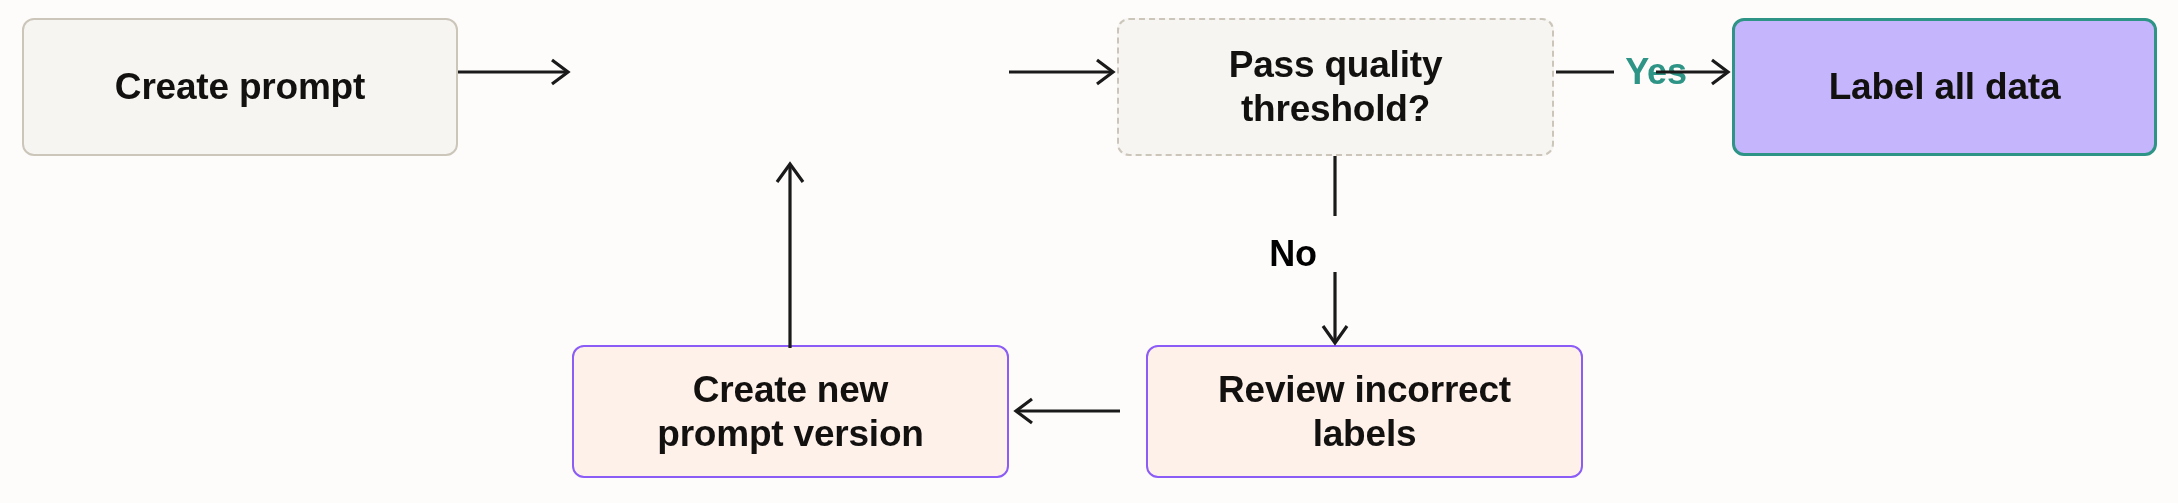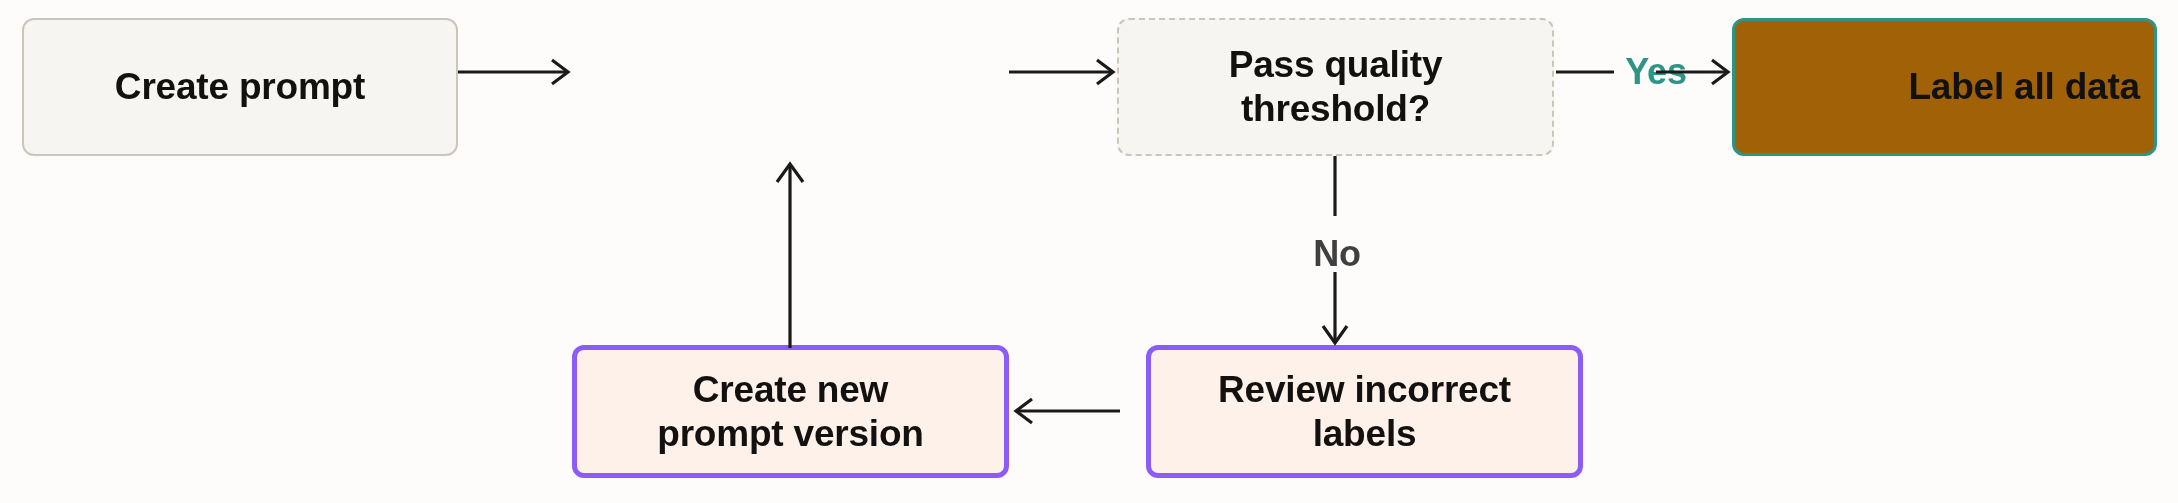--- a/index.html
+++ b/index.html
@@ -43,27 +43,26 @@
 
   .node.neutral {
     background: #F6F5F2;
     border: 2.5px solid #CCC6BA;
   }
   .node.dashed {
     background: #F6F5F2;
     border: 2.5px dashed #CCC6BA;
   }
   .node.teal {
-    background: #a16207;
+    background: #c4b5fd;
     border: 3px solid #2E9486;
-    justify-content: flex-end;
   }
   .node.orange {
     background: #FDF1EA;
-    border: 5px solid #8b5cf6;
+    border: 2px solid #8b5cf6;
   }
 
   
   #node-create-prompt      { left: 22px;   top: 18px;  width: 436px;  height: 138px; }
   #node-test-prompt        { left: 572px;  top: 18px;  width: 437px;  height: 138px; }
   #node-pass-quality       { left: 1117px; top: 18px;  width: 437px;  height: 138px; }
   #node-label-all-data     { left: 1732px; top: 18px;  width: 425px;  height: 138px; }
 
   
   #node-create-new-version { left: 572px;  top: 345px; width: 437px;  height: 133px; }
@@ -106,25 +105,25 @@
     white-space: nowrap;
   }
   #label-yes {
     left: 1610px;
     top: 47px;
     width: 92px;
     line-height: 50px;
     color: #2E9486;
   }
   #label-no {
-    left: 1291px;
+    left: 1247px;
     top: 232px;
     width: 92px;
     line-height: 44px;
-    color: #404040;
+    color: #000000;
   }
 </style>
 </head>
 <body>
 
 <div id="canvas">
 
   <div class="node neutral" id="node-create-prompt">
     <span class="node-text">Create prompt</span>
   </div>

